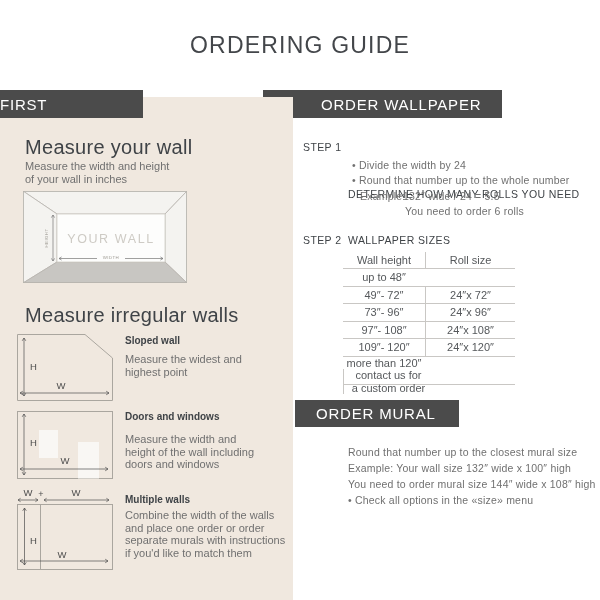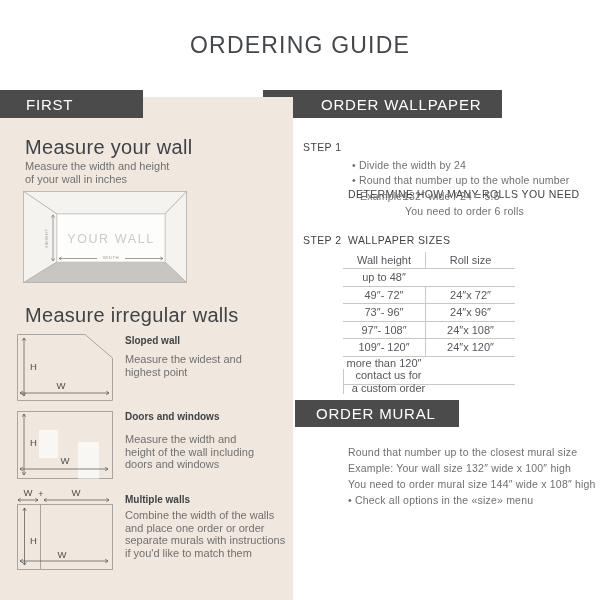--- a/index.html
+++ b/index.html
@@ -18,21 +18,21 @@
 
   .panel {
     position:absolute; left:0; top:97px; width:293px; height:503px;
     background:#f0e8df; z-index:1;
   }
 
   .bar {
     position:absolute; height:28px; background:#4b4b4b; color:#ffffff;
     font-size:15px; letter-spacing:0.8px; display:flex; align-items:center;
   }
-  .bar-first     { left:0;     top:90px;  width:143px; padding-left:26px; z-index:2; }
+  .bar-first     { left:0;     top:90px;  width:143px; z-index:2; }
   .bar-wallpaper { left:263px; top:90px;  width:239px; padding-left:58px; z-index:0; }
   .bar-mural     { left:295px; top:400px; width:164px; height:27px; padding-left:21px; z-index:2;align-items:center; }
 
   .left-content { position:absolute; left:0; top:0; width:293px; height:600px; z-index:2; }
 
   .h-lg { position:absolute; font-size:20px; letter-spacing:0.3px; color:#3f4347; white-space:nowrap; }
   .h-measure   { left:25px; top:136px; }
   .h-irregular { left:25px; top:304px; }
 
   .desc {

